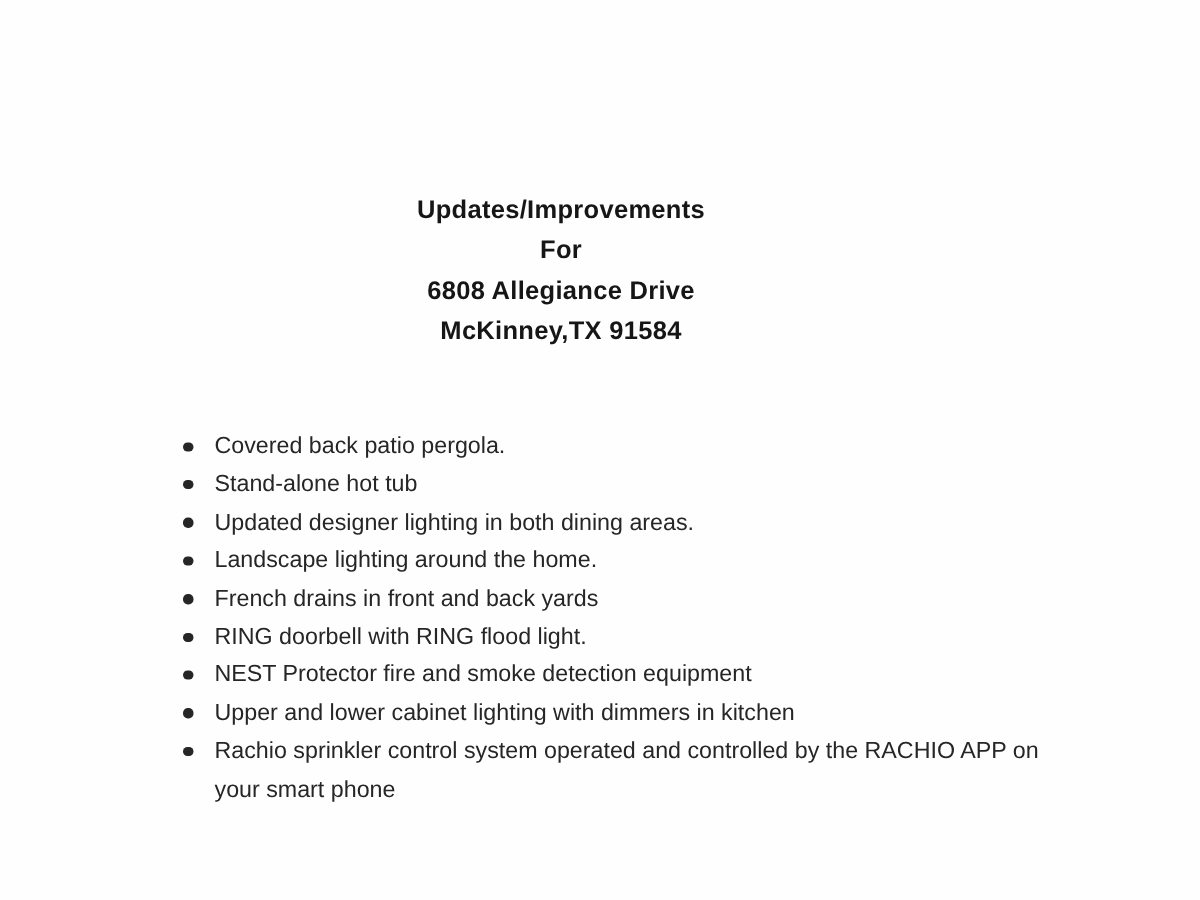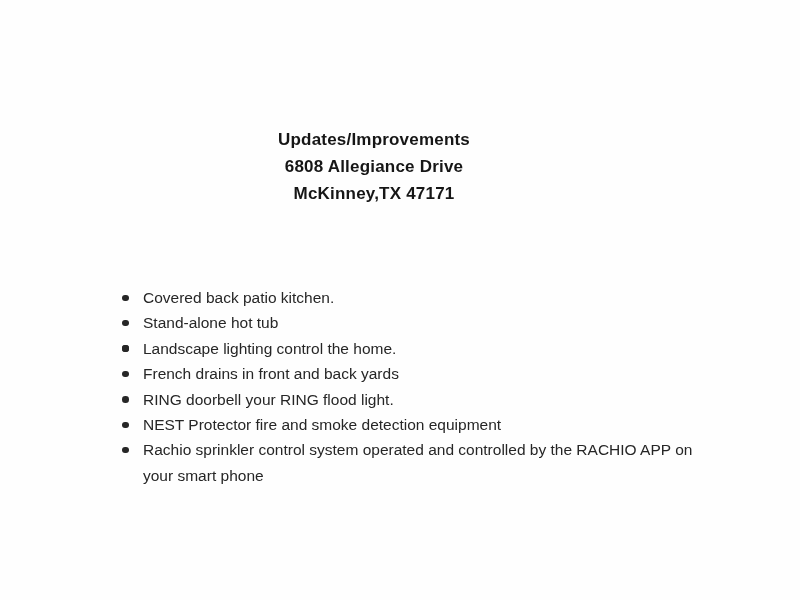--- a/index.html
+++ b/index.html
@@ -60,28 +60,30 @@
     background: #262626;
   }
 </style>
 </head>
 <body>
 
 <div class="doc-page">
 
   <div class="heading">
     <div>Updates/Improvements</div>
+    <div>For</div>
     <div>6808 Allegiance Drive</div>
-    <div>McKinney,TX 47171</div>
+    <div>McKinney,TX 91584</div>
   </div>
 
   <ul class="updates-list">
-      <li><span class="bullet"></span><span>Covered back patio kitchen.</span></li>
+      <li><span class="bullet"></span><span>Covered back patio pergola.</span></li>
       <li><span class="bullet"></span><span>Stand-alone hot tub</span></li>
-      <li><span class="bullet"></span></li>
-      <li><span class="bullet"></span><span>Landscape lighting control the home.</span></li>
+      <li><span class="bullet"></span><span>Updated designer lighting in both dining areas.</span></li>
+      <li><span class="bullet"></span><span>Landscape lighting around the home.</span></li>
       <li><span class="bullet"></span><span>French drains in front and back yards</span></li>
-      <li><span class="bullet"></span><span>RING doorbell your RING flood light.</span></li>
+      <li><span class="bullet"></span><span>RING doorbell with RING flood light.</span></li>
       <li><span class="bullet"></span><span>NEST Protector fire and smoke detection equipment</span></li>
+      <li><span class="bullet"></span><span>Upper and lower cabinet lighting with dimmers in kitchen</span></li>
       <li><span class="bullet"></span><span>Rachio sprinkler control system operated and controlled by the RACHIO APP on your smart phone</span></li>
     </ul>
 
 </div>
 
 </body></html>

